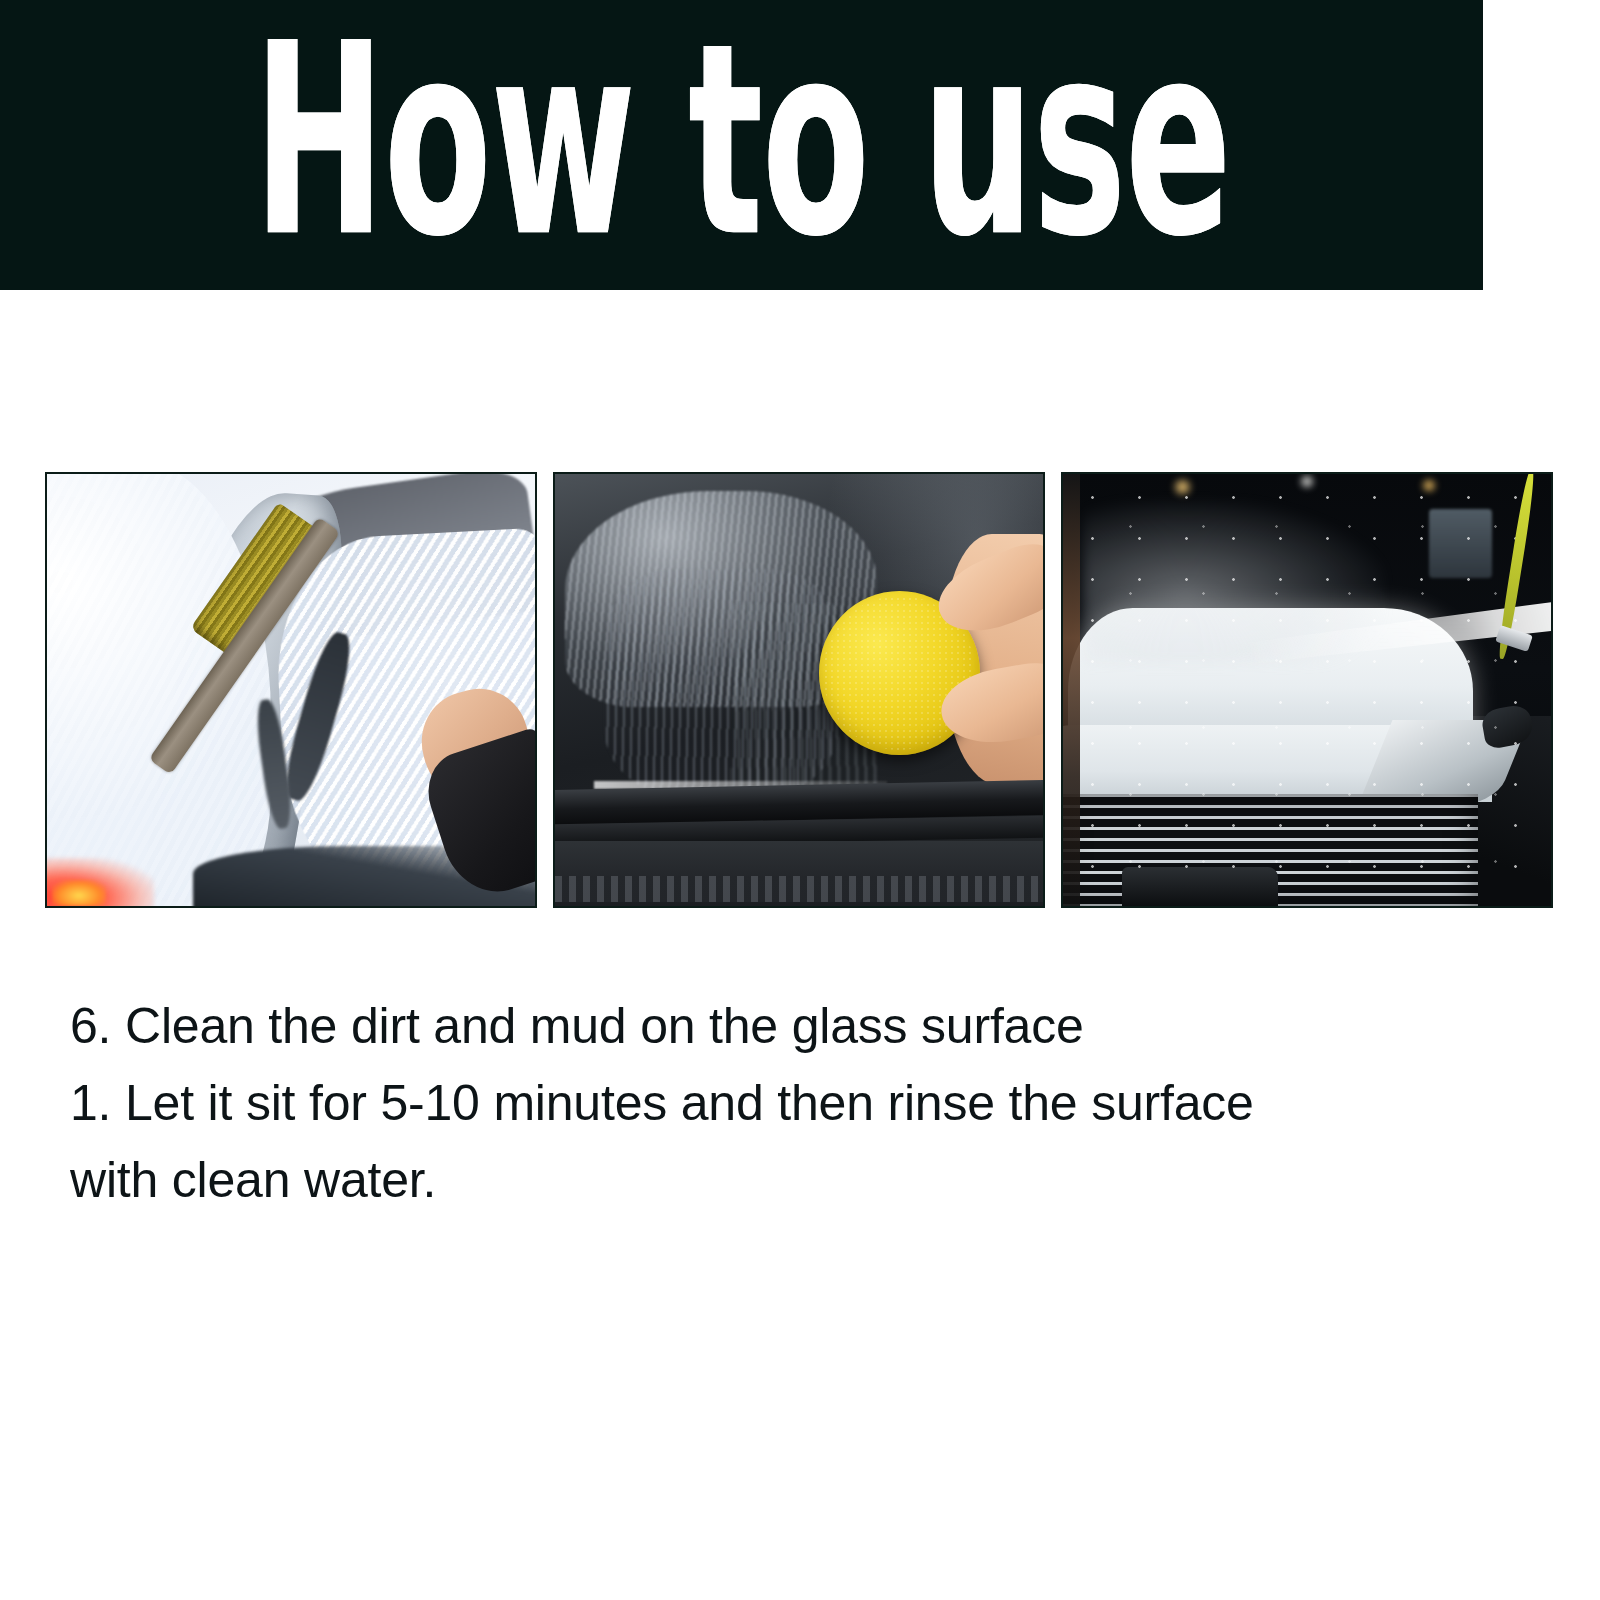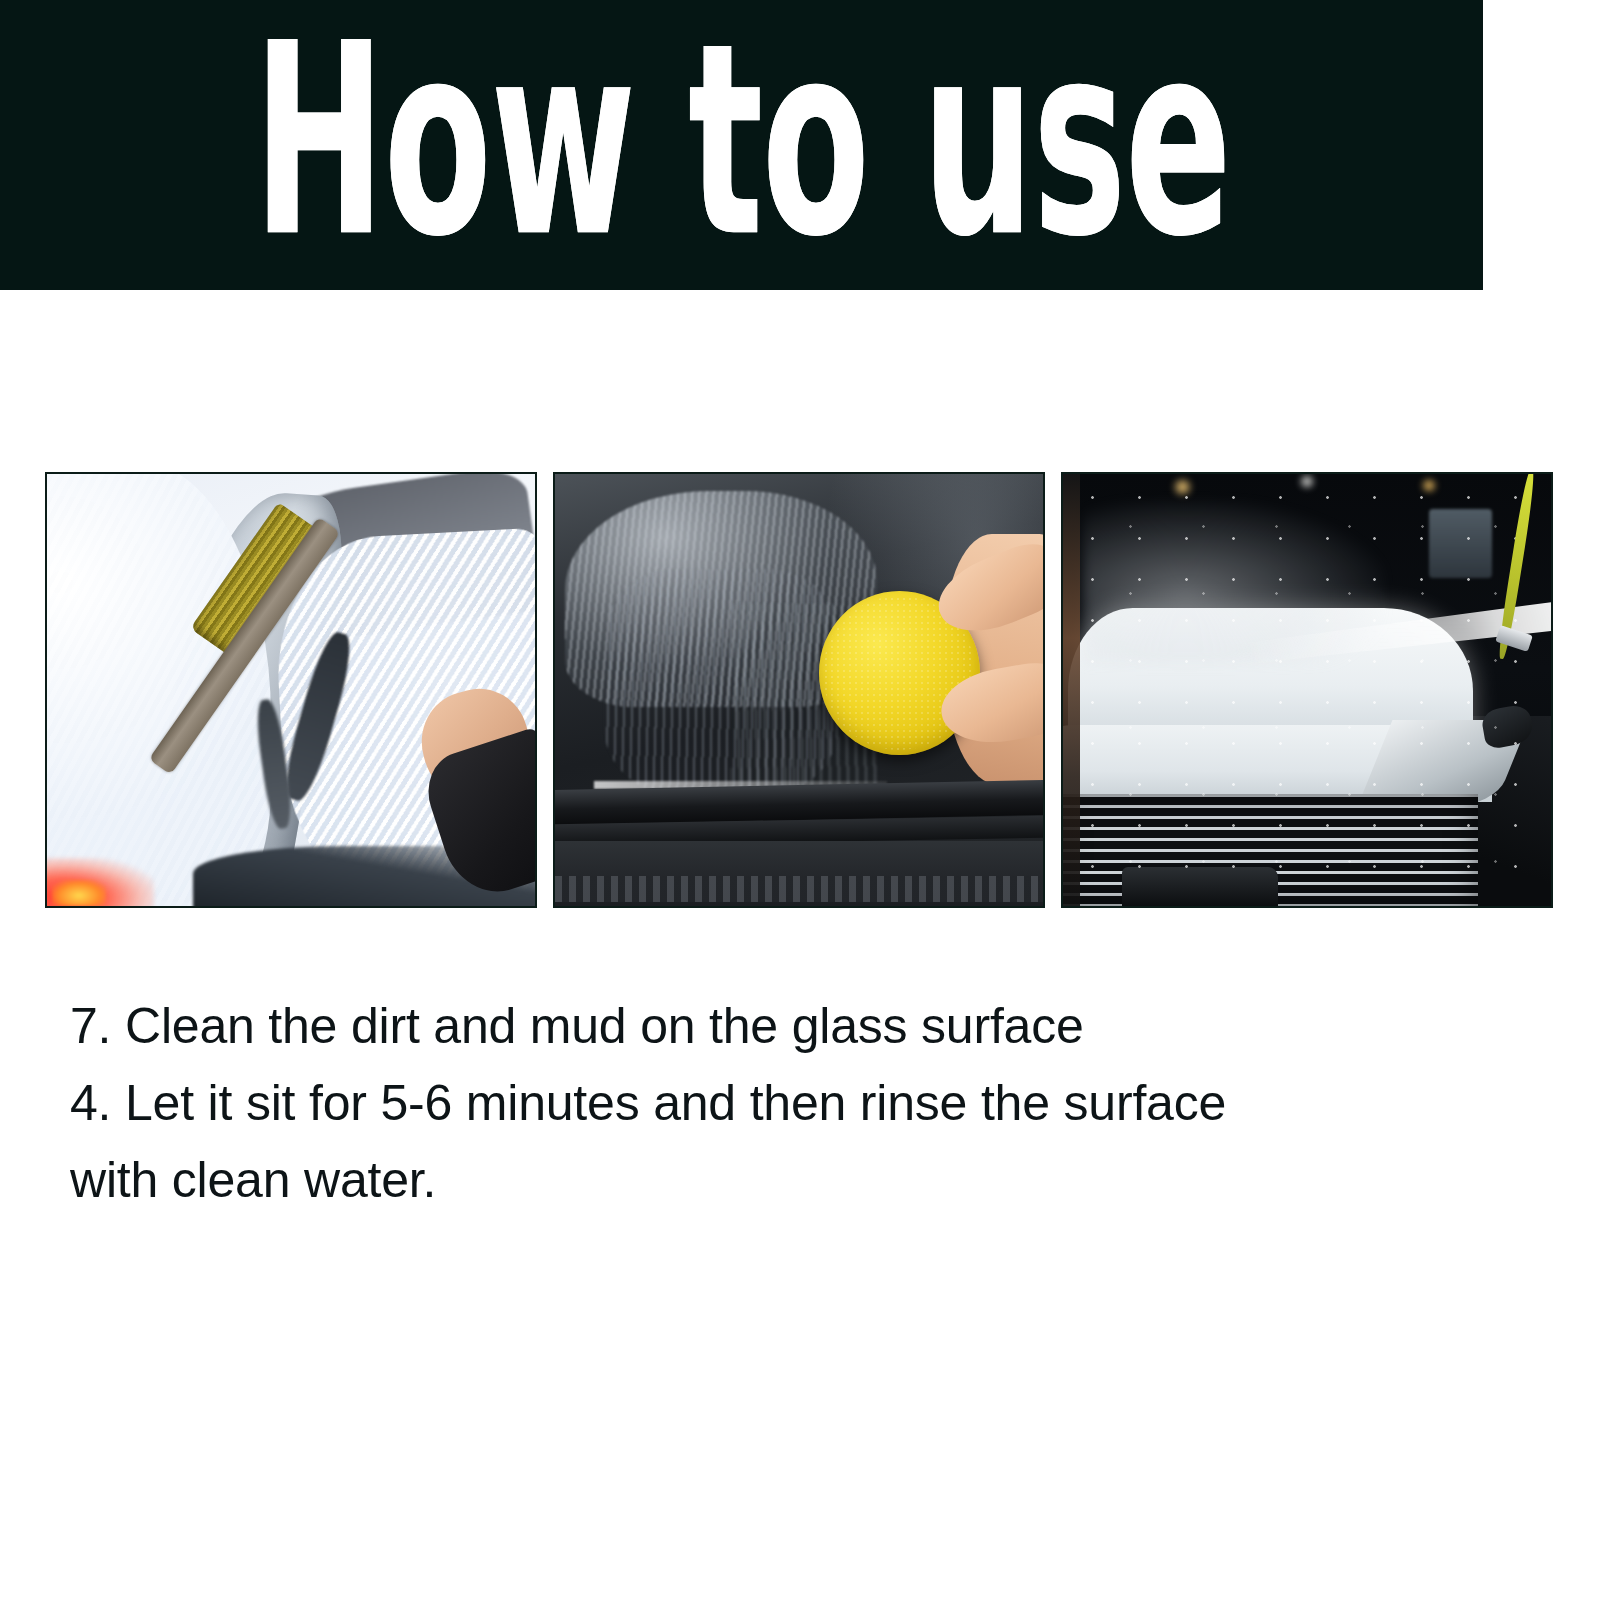--- a/index.html
+++ b/index.html
@@ -515,16 +515,16 @@
       <div class="p3-hose"></div>
       <div class="p3-nozzle"></div>
       <div class="p3-leftslice"></div>
     </div>
 
   </div>
 
 </div>
 
 <div class="steps">
-  <div class="step-line">7. Clean the dirt and mud on the glass surface</div>
-  <div class="step-line">4. Let it sit for 5-6 minutes and then rinse the surface</div>
+  <div class="step-line">6. Clean the dirt and mud on the glass surface</div>
+  <div class="step-line">1. Let it sit for 5-10 minutes and then rinse the surface</div>
   <div class="step-line">with clean water.</div>
 </div>
 
 </body></html>

